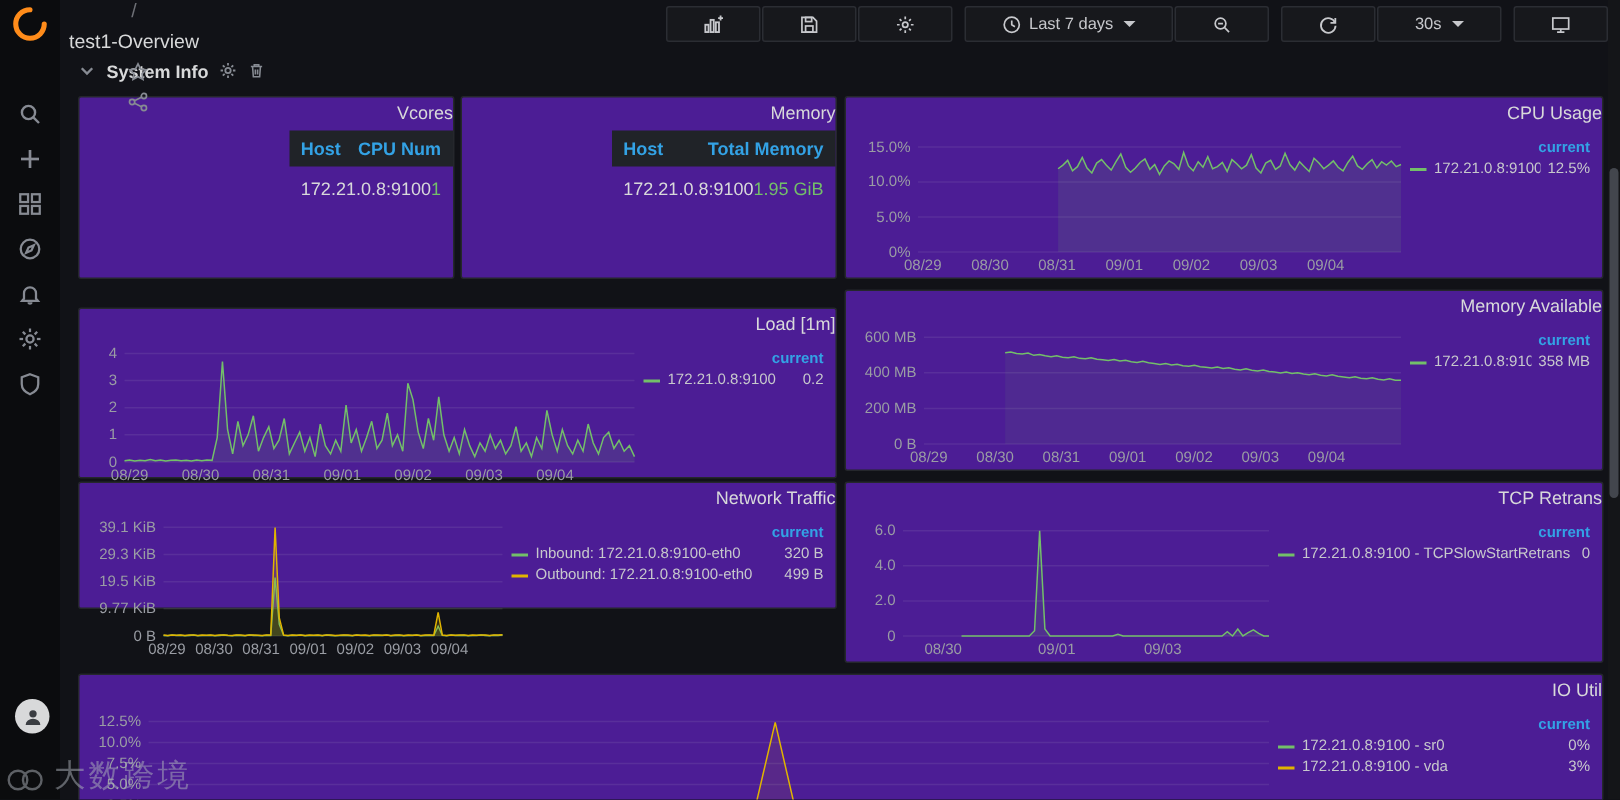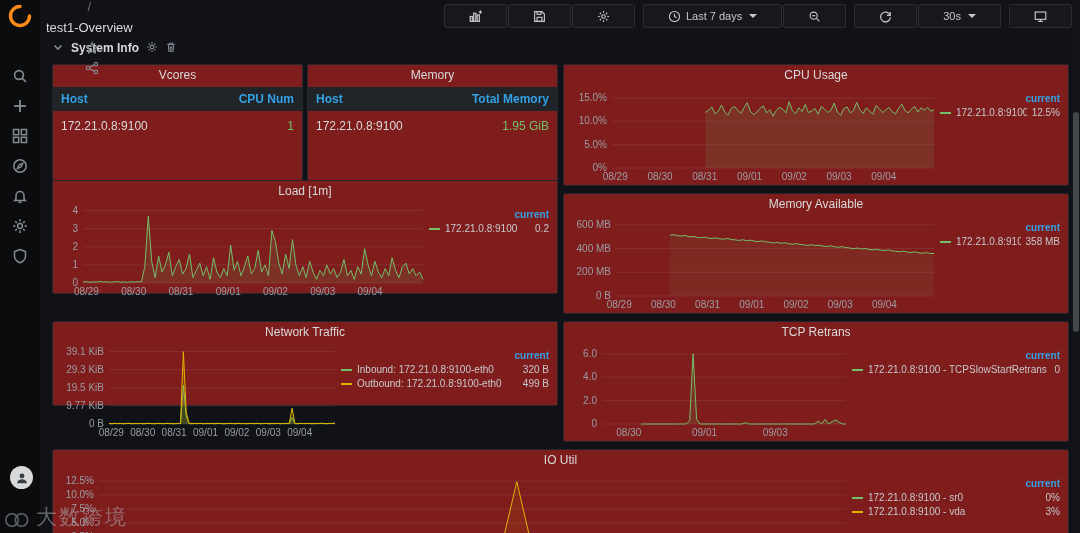--- a/index.html
+++ b/index.html
@@ -34,22 +34,22 @@
   .caret { width:0; height:0; border-left:4px solid transparent; border-right:4px solid transparent;
     border-top:4px solid #c7c8cc; margin-left:2px; }
 
   
   .row-header { position:absolute; left:52px; top:41px; display:flex; align-items:flex-start; gap:7px;
     font-size:12px; font-weight:bold; color:#d8d9da; cursor:pointer; }
   .row-ic { width:12px; height:12px; color:#878b93; cursor:pointer; }
   .row-ic svg { width:12px; height:12px; display:block; }
 
   
-  .panel { position:absolute; background:#7f1d1d; border:1px solid #25272c; border-radius:2px;
-    display:flex; flex-direction:column; }
+  .panel { position:absolute; background:#4c1d95; border:1px solid #25272c; border-radius:2px;
+    display:flex; flex-direction:column;align-items:flex-end; }
   .panel-title { height:20px; line-height:20px; text-align:center; font-size:12px; font-weight:500;
     color:#d8d9da; cursor:pointer; flex:none; }
   .chart-body { flex:1; display:flex; min-height:0; padding:0 4px 2px 4px; }
   .chart { flex:1; min-width:0; cursor:crosshair; }
   .legend { flex:none; padding:8px 4px 0 0; font-size:10px; color:#c7c8cc; }
   .legend-sm { width:124px; } .legend-lg { width:212px; }
   .legend-header { text-align:right; color:#33a2e5; font-weight:bold; margin-bottom:3px; }
   .legend-row { display:flex; align-items:center; gap:5px; margin-bottom:3px; cursor:pointer; }
   .dash { width:11px; height:2px; flex:none; background:#73bf69; }
   .lname { flex:1; white-space:nowrap; overflow:hidden; }
@@ -330,21 +330,21 @@
       <div class="legend-header">current</div>
       <div class="legend-row">
         <span class="dash" style="background: rgb(115, 191, 105);"></span>
         <span class="lname">172.21.0.8:9100</span>
         <span class="lval">12.5%</span>
       </div>
     </div>
   </div>
 </section>
 
-<section class="panel" style="left:52px;top:180px;width:506px;height:114px">
+<section class="panel" style="left:52px;top:205px;width:506px;height:114px">
   <div class="panel-title">Load [1m]</div>
   <div class="chart-body">
     <div class="chart"><svg class="chartsvg" width="372" height="97">
           <line class="grid" x1="26" y1="82.0" x2="366" y2="82.0"></line>
           <text class="tick" x="21" y="85" text-anchor="end">0</text>
           <line class="grid" x1="26" y1="63.9" x2="366" y2="63.9"></line>
           <text class="tick" x="21" y="66.9" text-anchor="end">1</text>
           <line class="grid" x1="26" y1="45.8" x2="366" y2="45.8"></line>
           <text class="tick" x="21" y="48.8" text-anchor="end">2</text>
           <line class="grid" x1="26" y1="27.7" x2="366" y2="27.7"></line>

